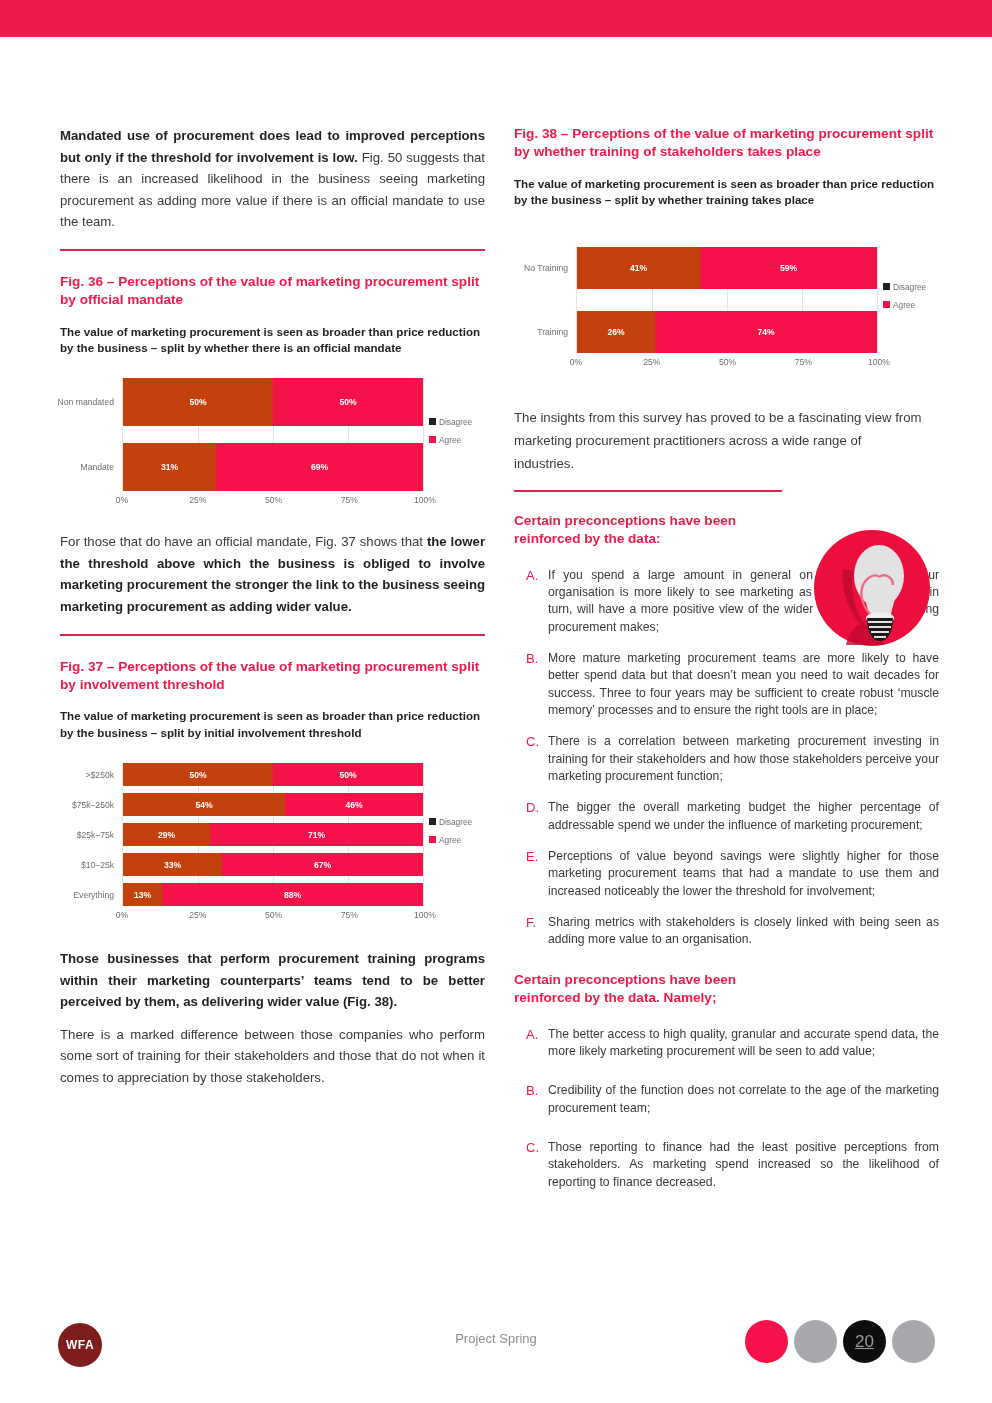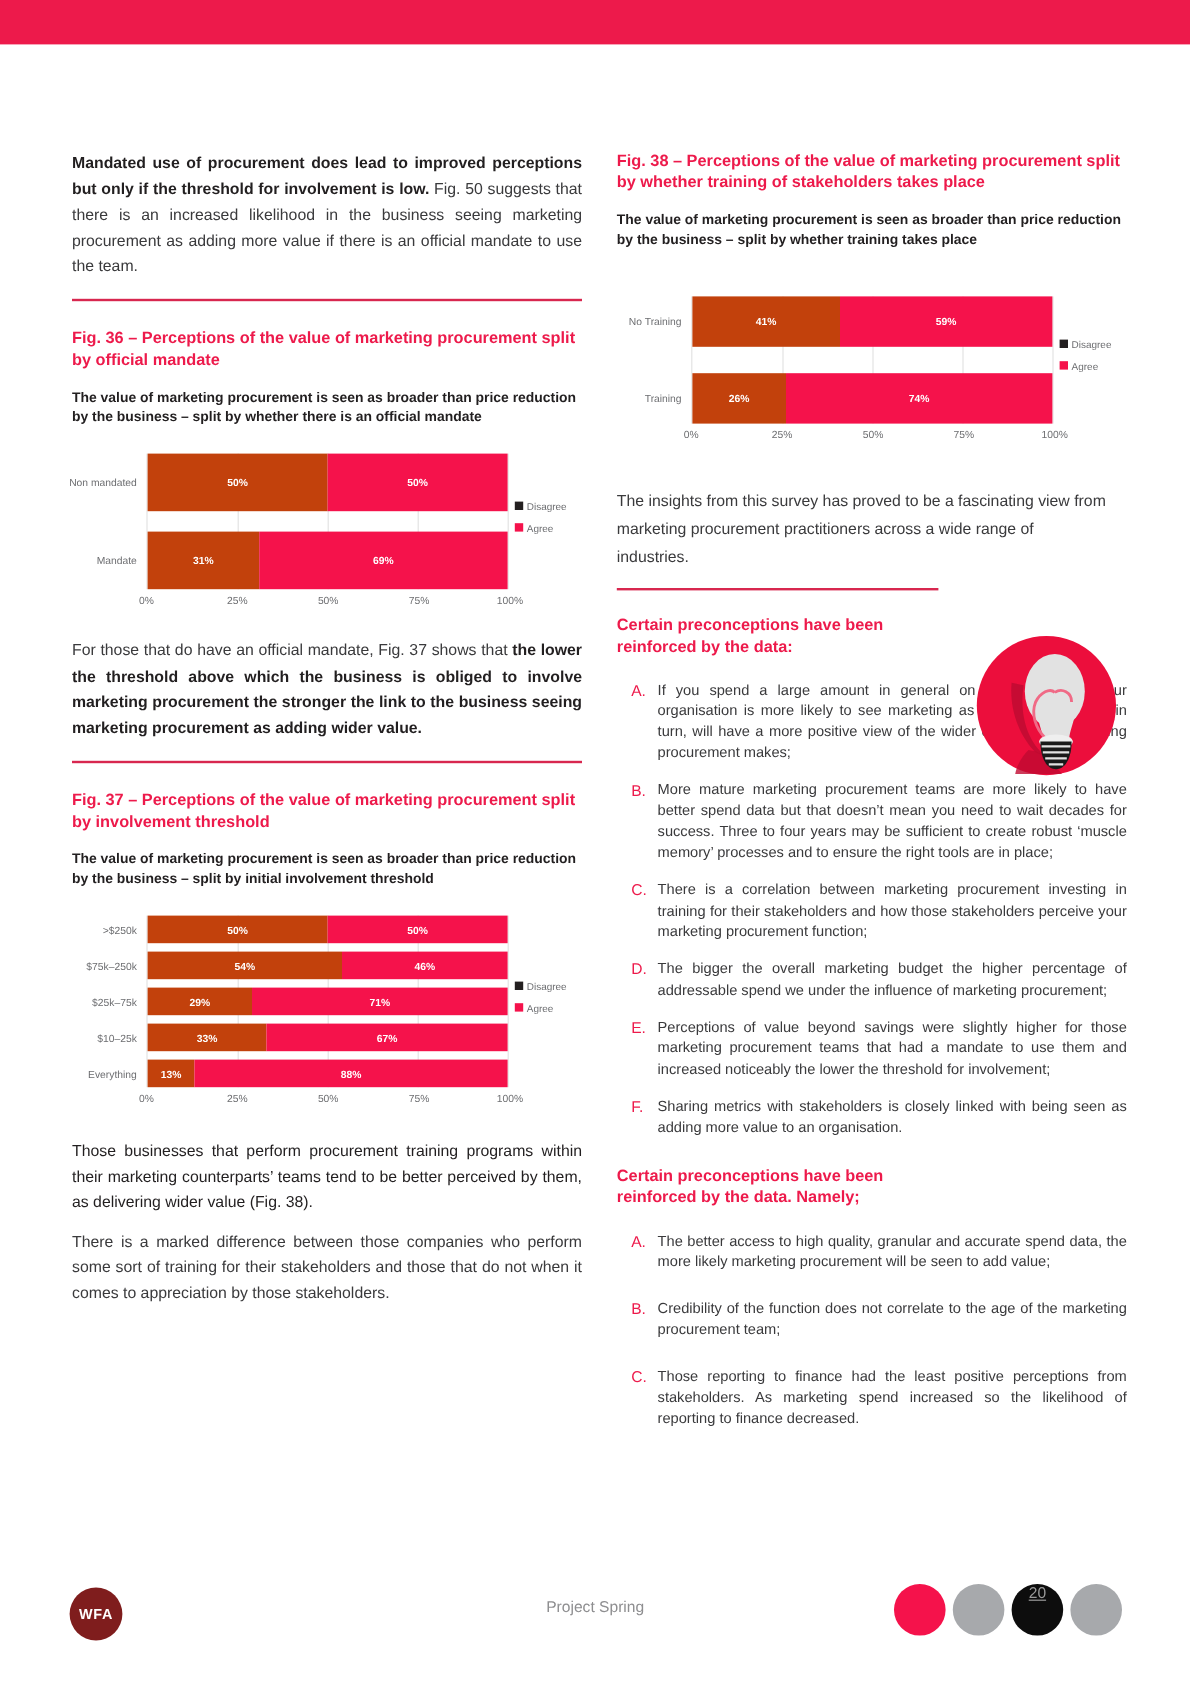--- a/index.html
+++ b/index.html
@@ -23,21 +23,21 @@
   .col-right{ position:absolute; left:514px; top:88px; width:425px; }
 
   
   .body-text{
     font-size:13.2px; line-height:1.63; color:#3a3a3c;
     text-align:justify; margin:0 0 13px 0;
   }
   .body-text b, .bold-lead{ font-weight:bold; color:#221f20; }
   .p-bold{
     font-size:13.2px; line-height:1.63; color:#221f20;
-    font-weight:normal; text-align:justify; margin:0 0 11px 0;
+    font-weight:bold; text-align:justify; margin:0 0 11px 0;
   }
   .fig-title{
     color:#ED1A4B; font-weight:bold; font-size:13.6px;
     line-height:1.36; margin:0 0 14px 0;
   }
   .fig-sub{
     color:#221f20; font-weight:bold; font-size:11.6px;
     line-height:1.42; margin:0 0 22px 0;
   }
   .rule{
@@ -127,22 +127,22 @@
     display:flex; align-items:center; justify-content:center;
     font-size:12px; font-weight:bold; letter-spacing:.5px;
   }
   .footer-title{
     position:absolute; left:0; right:0; top:38px; text-align:center;
     font-size:13px; color:#8e8e90;
   }
   .dots{ position:absolute; right:57px; top:27px; display:flex; }
   .dot{
     width:43px; height:43px; border-radius:50%; margin-left:6px;
-    display:flex; align-items:flex-start; justify-content:center;
-    font-size:13px;
+    display:flex; align-items:center; justify-content:center;
+    font-size:17px;
     text-decoration:underline;
   }
   .dot.pink{ background:#F5124B; }
   .dot.gray{ background:#a7a9ac; }
   .dot.black{ background:#0d0d0d; color:#9a9a9a; }
 </style>
 </head>
 <body>
 
 <div class="top-banner"></div>

